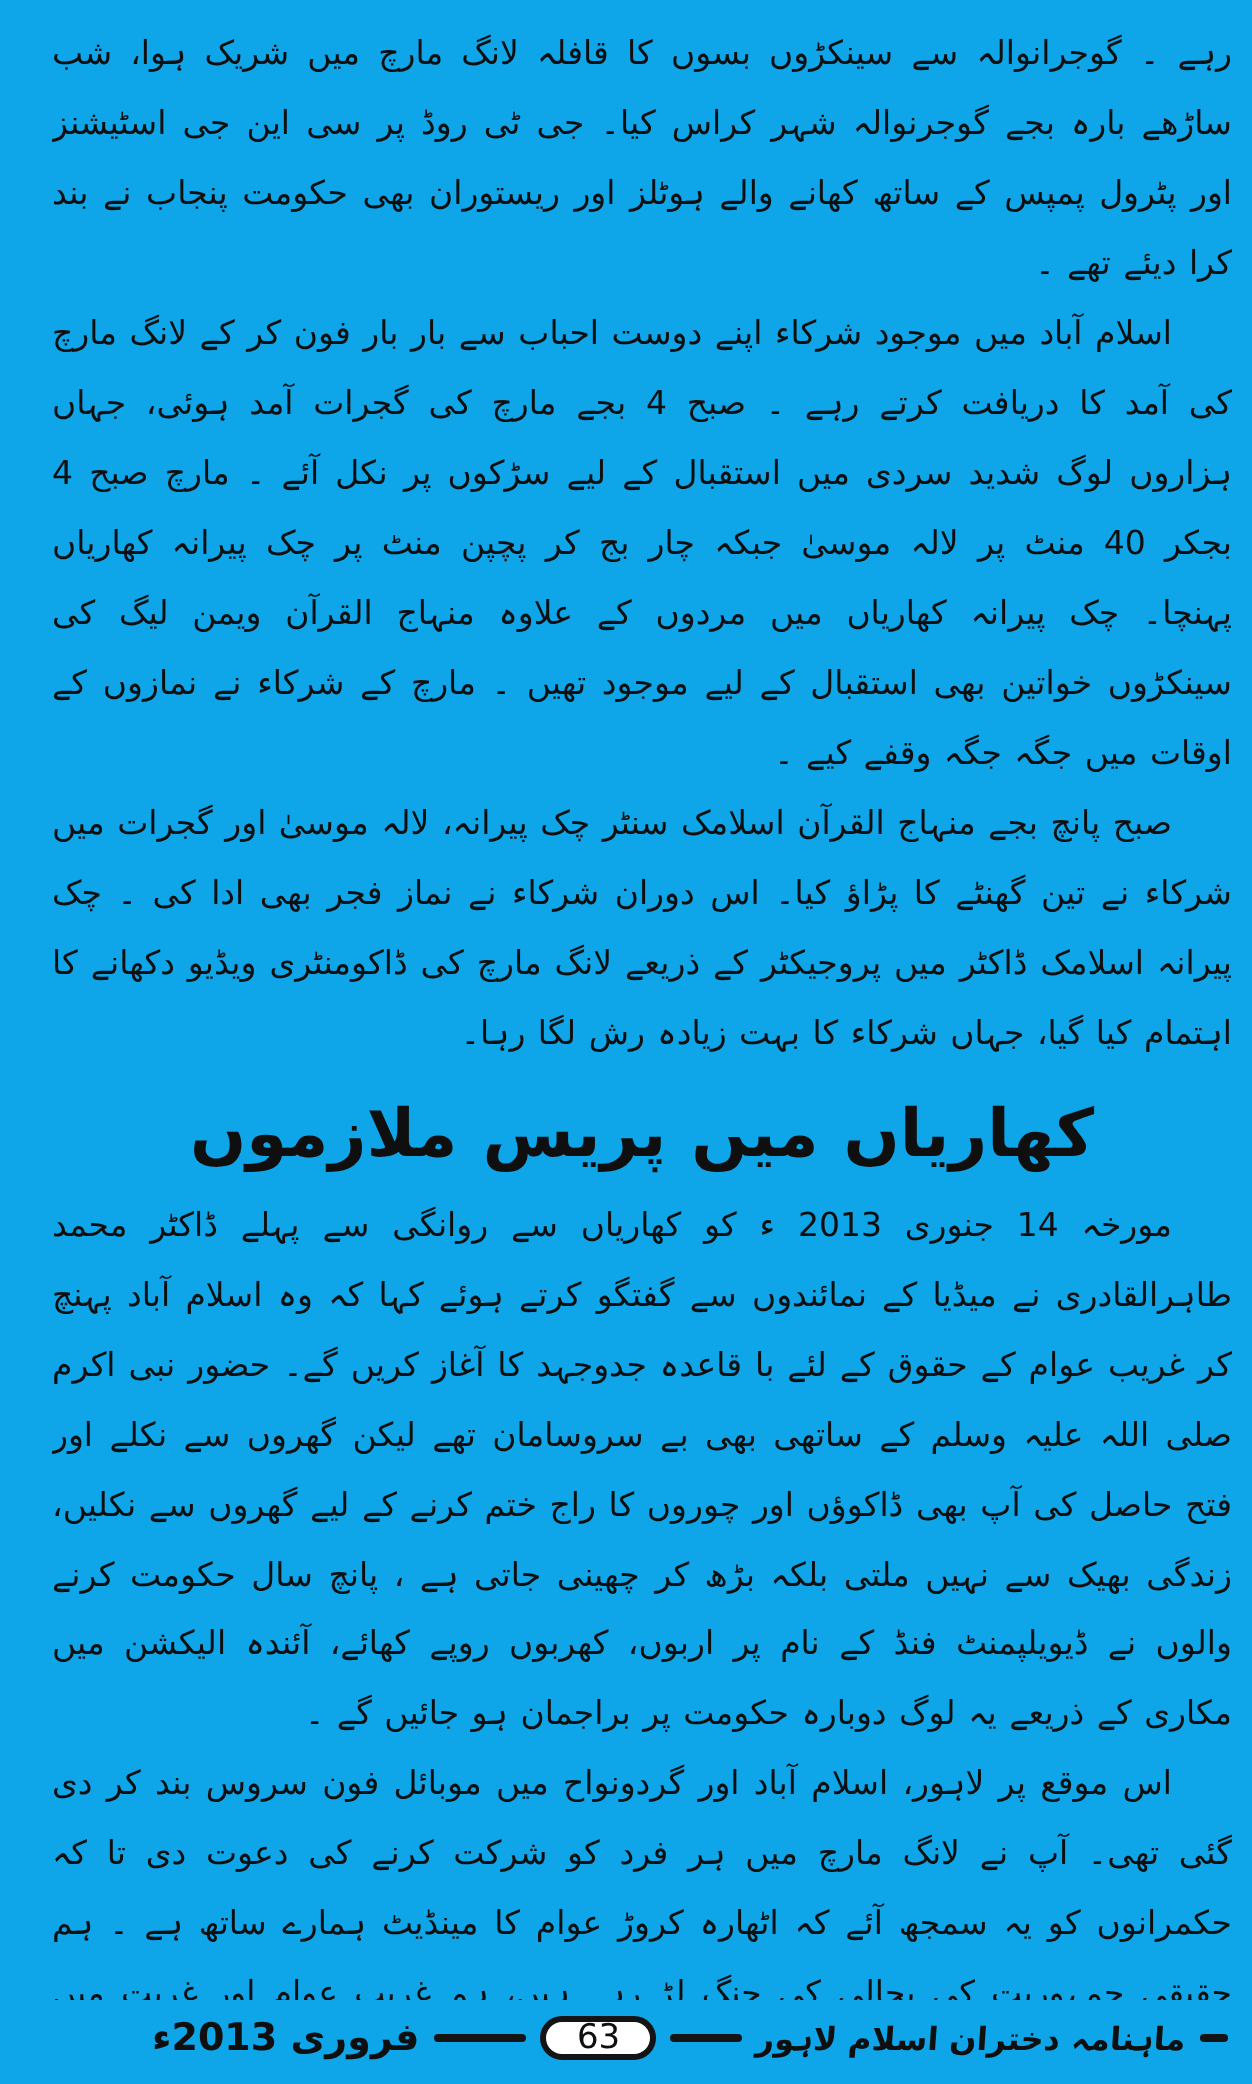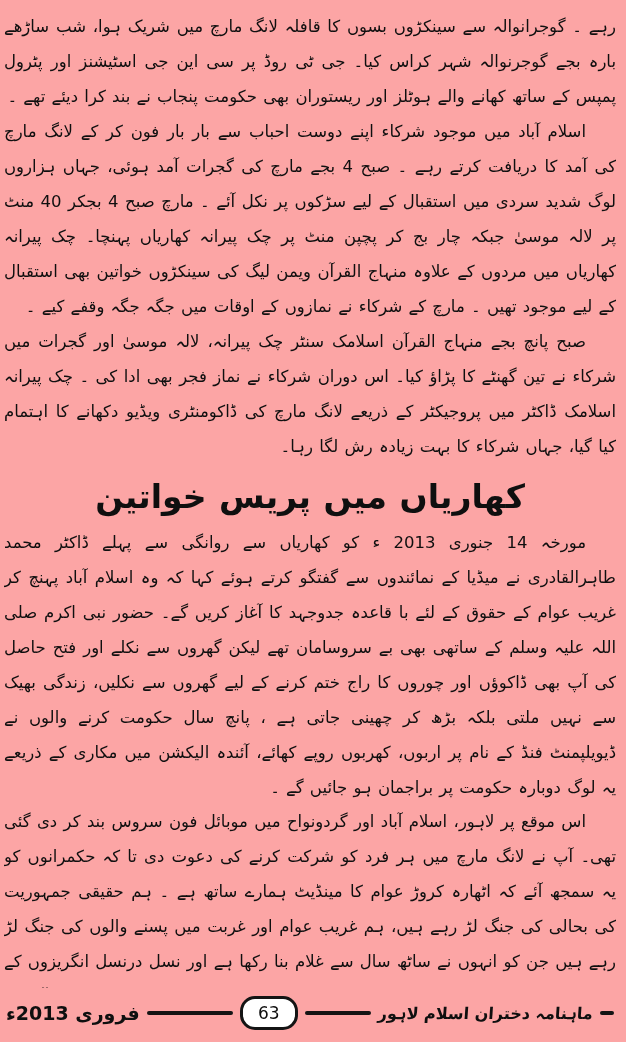--- a/index.html
+++ b/index.html
@@ -2,27 +2,27 @@
 <html lang="ur"><head>
 <meta charset="utf-8">
 <style>
   html, body { margin: 0; padding: 0; background: #888; }
   * { box-sizing: border-box; }
 
   .page {
     width: 626px;
     height: 1042px;
     margin: 0 auto;
-    background: #fca5a5;
+    background: #0ea5e9;
     color: #0f0f0f;
     font-family: "DejaVu Sans", sans-serif;
     display: flex;
     flex-direction: column;
     overflow: hidden;
-    padding: 10px 10px 0 4px;
+    padding: 10px 10px 0 26px;
   }
 
   .article {
     flex: 1 1 auto;
     overflow: hidden;
     direction: rtl;
     text-align: justify;
     font-size: 16.5px;
     line-height: 2.12;
     word-spacing: 1px;
@@ -46,32 +46,33 @@
     align-items: center;
     gap: 7px;
     padding: 8px 2px 12px 2px;
   }
 
   .issue-date {
     direction: rtl;
     font-weight: bold;
     font-size: 19px;
     white-space: nowrap;
+    margin-left: 48px;
   }
 
   .rule { height: 4px; background: #141414; border-radius: 2px; }
   .rule-left  { flex: 1.3; }
   .rule-right { flex: 1.0; }
   .rule-end   { flex: 0 0 14px; }
 
   .page-badge {
     border: 3px solid #141414;
     border-radius: 15px;
     min-width: 58px;
-    height: 34px;
+    height: 22px;
     display: flex;
     align-items: center;
     justify-content: center;
     font-size: 17px;
     background: #ffffff;
   }
 
   .journal-title {
     direction: rtl;
     font-weight: bold;
@@ -83,21 +84,21 @@
 </head>
 <body>
 
 <div class="page">
 
   <div class="article">
     <p class="para">رہے ۔ گوجرانوالہ سے سینکڑوں بسوں کا قافلہ لانگ مارچ میں شریک ہوا، شب ساڑھے بارہ بجے گوجرنوالہ شہر کراس کیا۔ جی ٹی روڈ پر سی این جی اسٹیشنز اور پٹرول پمپس کے ساتھ کھانے والے ہوٹلز اور ریستوران بھی حکومت پنجاب نے بند کرا دیئے تھے ۔</p>
     <p class="para indent">اسلام آباد میں موجود شرکاء اپنے دوست احباب سے بار بار فون کر کے لانگ مارچ کی آمد کا دریافت کرتے رہے ۔ صبح 4 بجے مارچ کی گجرات آمد ہوئی، جہاں ہزاروں لوگ شدید سردی میں استقبال کے لیے سڑکوں پر نکل آئے ۔ مارچ صبح 4 بجکر 40 منٹ پر لالہ موسیٰ جبکہ چار بج کر پچپن منٹ پر چک پیرانہ کھاریاں پہنچا۔ چک پیرانہ کھاریاں میں مردوں کے علاوہ منہاج القرآن ویمن لیگ کی سینکڑوں خواتین بھی استقبال کے لیے موجود تھیں ۔ مارچ کے شرکاء نے نمازوں کے اوقات میں جگہ جگہ وقفے کیے ۔</p>
     <p class="para indent">صبح پانچ بجے منہاج القرآن اسلامک سنٹر چک پیرانہ، لالہ موسیٰ اور گجرات میں شرکاء نے تین گھنٹے کا پڑاؤ کیا۔ اس دوران شرکاء نے نماز فجر بھی ادا کی ۔ چک پیرانہ اسلامک ڈاکٹر میں پروجیکٹر کے ذریعے لانگ مارچ کی ڈاکومنٹری ویڈیو دکھانے کا اہتمام کیا گیا، جہاں شرکاء کا بہت زیادہ رش لگا رہا۔</p>
 
-    <h1 class="heading">کھاریاں میں پریس خواتین</h1>
+    <h1 class="heading">کھاریاں میں پریس ملازموں</h1>
 
     <p class="para indent">مورخہ 14 جنوری 2013 ء کو کھاریاں سے روانگی سے پہلے ڈاکٹر محمد طاہرالقادری نے میڈیا کے نمائندوں سے گفتگو کرتے ہوئے کہا کہ وہ اسلام آباد پہنچ کر غریب عوام کے حقوق کے لئے با قاعدہ جدوجہد کا آغاز کریں گے۔ حضور نبی اکرم صلی اللہ علیہ وسلم کے ساتھی بھی بے سروسامان تھے لیکن گھروں سے نکلے اور فتح حاصل کی آپ بھی ڈاکوؤں اور چوروں کا راج ختم کرنے کے لیے گھروں سے نکلیں، زندگی بھیک سے نہیں ملتی بلکہ بڑھ کر چھینی جاتی ہے ، پانچ سال حکومت کرنے والوں نے ڈیویلپمنٹ فنڈ کے نام پر اربوں، کھربوں روپے کھائے، آئندہ الیکشن میں مکاری کے ذریعے یہ لوگ دوبارہ حکومت پر براجمان ہو جائیں گے ۔</p>
     <p class="para indent">اس موقع پر لاہور، اسلام آباد اور گردونواح میں موبائل فون سروس بند کر دی گئی تھی۔ آپ نے لانگ مارچ میں ہر فرد کو شرکت کرنے کی دعوت دی تا کہ حکمرانوں کو یہ سمجھ آئے کہ اٹھارہ کروڑ عوام کا مینڈیٹ ہمارے ساتھ ہے ۔ ہم حقیقی جمہوریت کی بحالی کی جنگ لڑ رہے ہیں، ہم غریب عوام اور غربت میں پسنے والوں کی جنگ لڑ رہے ہیں جن کو انہوں نے ساٹھ سال سے غلام بنا رکھا ہے اور نسل درنسل انگریزوں کے زمانہ میں جو ان کے وفادار تھے برصغیر پاک و ہند میں ان کی چوتھی نسل چلی آ رہی ہے اور اس کے بعد سرمائے کے بل بوتے پر جاگیرداروں کے ساتھ ایک اور طبقہ شامل ہوا انہوں نے غریبوں، کسانوں مزدوروں کو اور ملازموں کو انسان تک نہیں سمجھا۔ ان کے خون چوس چوس کر ان کے چہرے سرخ اور لال ہو گئے ہیں اور حرام کا پیسہ کھا کر ان کی گردنیں اکڑ گئیں ہیں۔ کل کا دن ہے ان کی گردنوں کے سریے ٹوٹ جائیں گے ، ان کی لالیاں دور ہو جائیں گی، غریب عوام اپنا حق لیں گے ۔</p>
   </div>
 
   <div class="footer">
     <span class="issue-date">فروری 2013ء</span>
     <span class="rule rule-left"></span>
     <span class="page-badge">
       <span>63</span>

